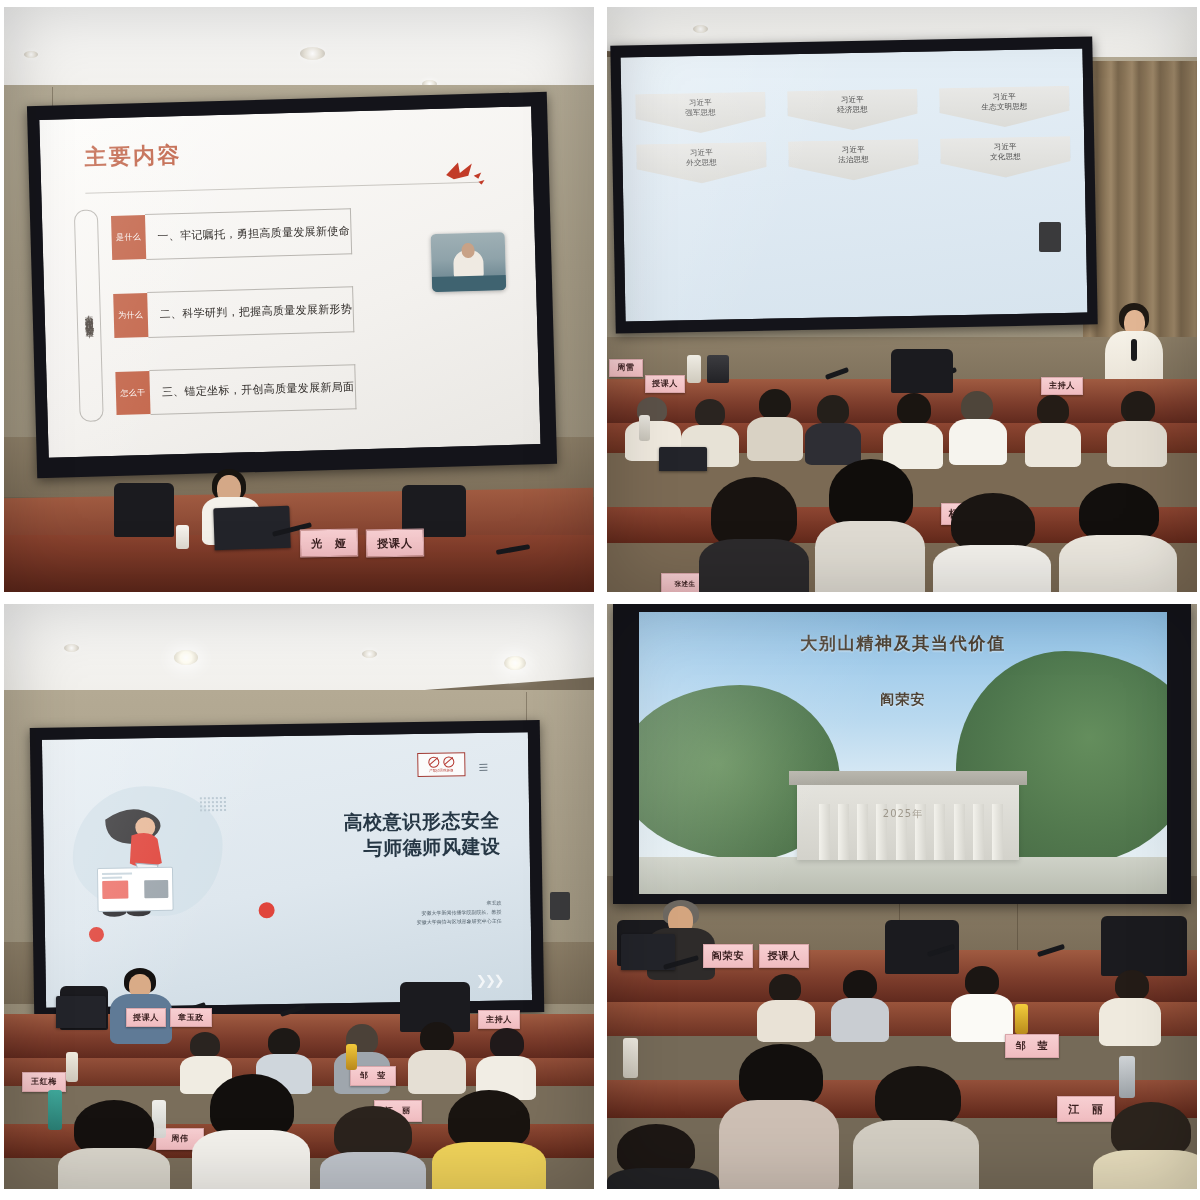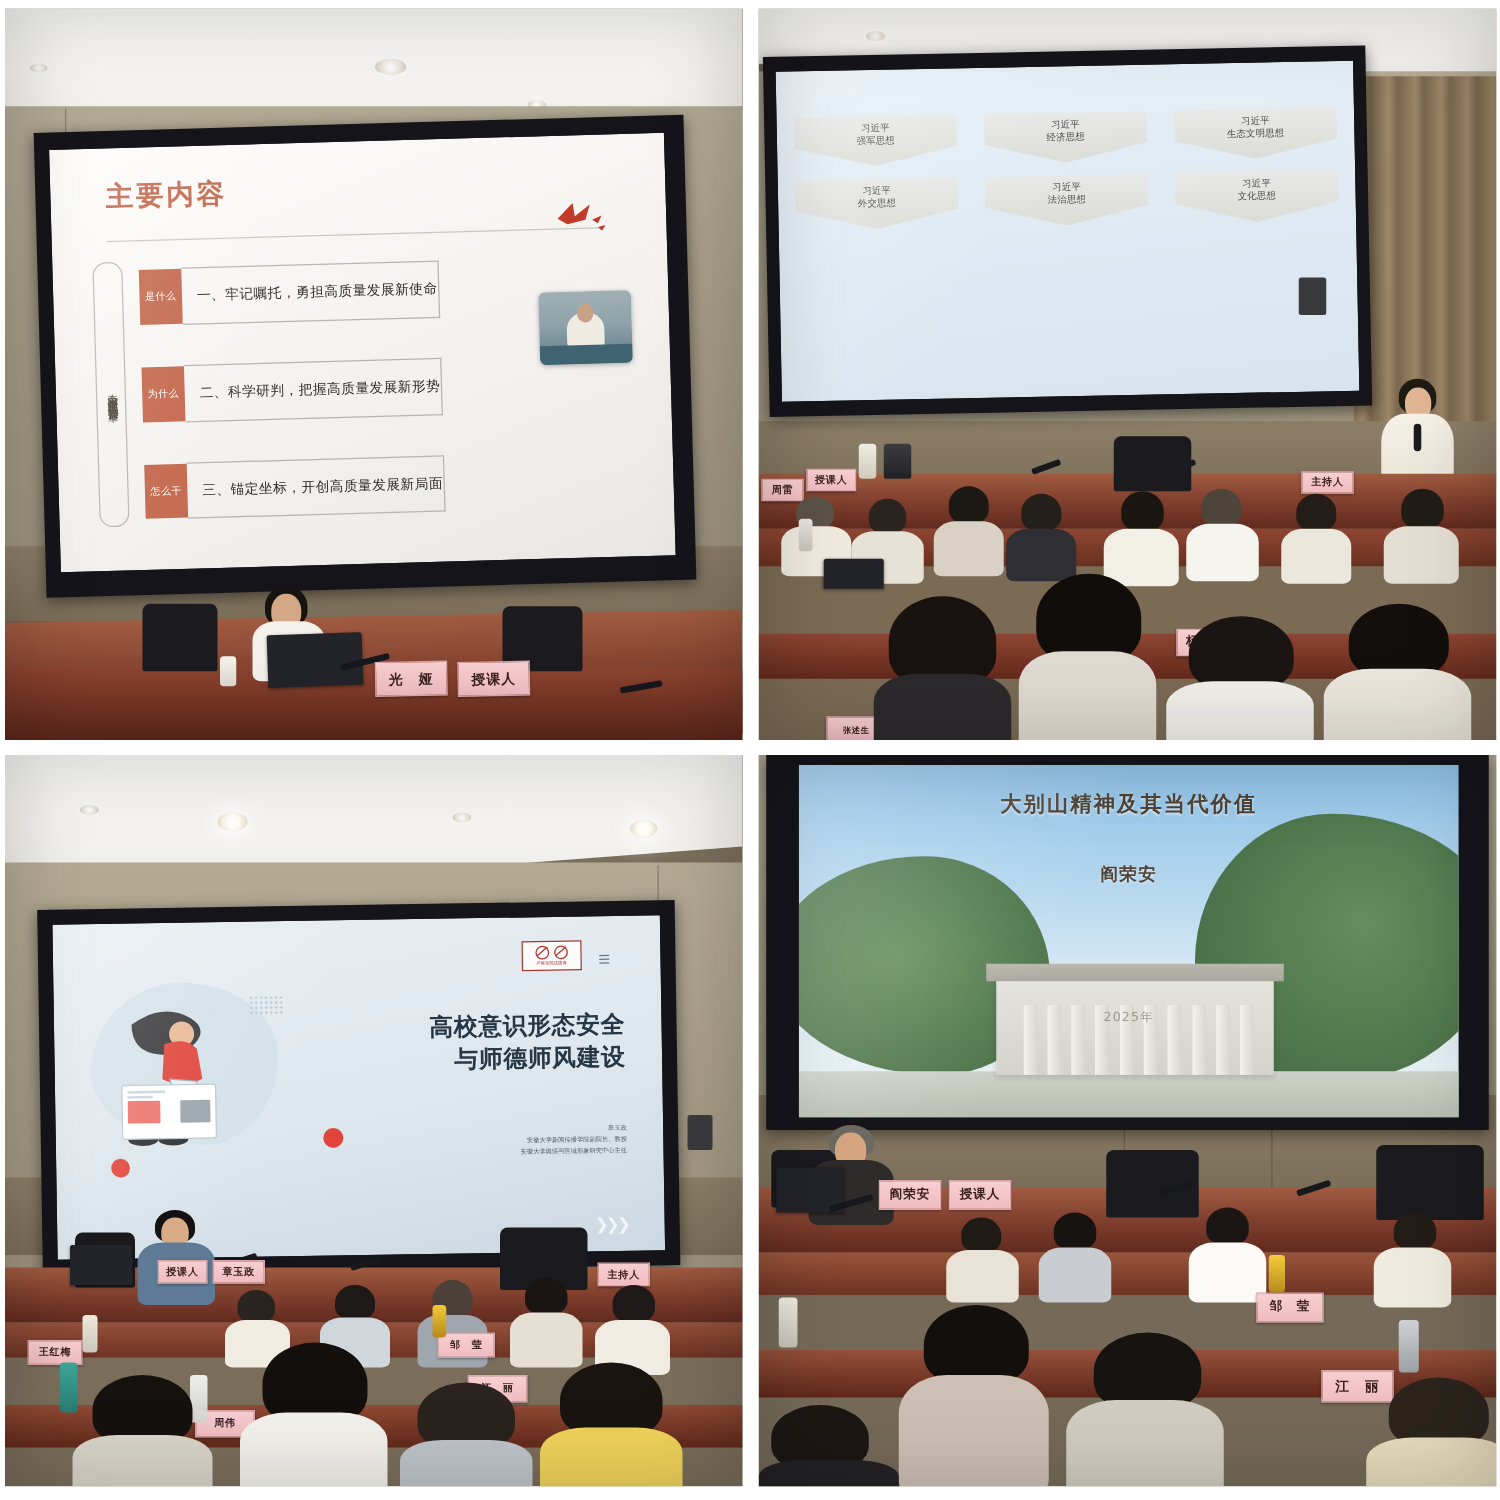--- a/index.html
+++ b/index.html
@@ -220,21 +220,21 @@
 
     <div class="person" style="left:492px;top:296px;width:70px;height:120px;">
       <div class="hair" style="left:20px;top:0;width:30px;height:28px;background:#201a14;"></div>
       <div class="head" style="left:25px;top:7px;width:21px;height:25px;background:#e2b694;"></div>
       <div class="torso" style="left:6px;top:28px;width:58px;height:70px;background:linear-gradient(180deg,#f6f2e8,#e6dfd2);"></div>
       <div class="mic" style="left:32px;top:36px;width:6px;height:22px;background:#1a1a1c;border-radius:3px;"></div>
     </div>
 
     <div class="deskwood" style="left:0;top:372px;width:100%;height:44px;"></div>
 
-    <div class="nameplate small" style="left:2px;top:376px;width:32px;height:16px;">周雷</div>
+    <div class="nameplate small" style="left:2px;top:352px;width:32px;height:16px;">周雷</div>
     <div class="nameplate small" style="left:38px;top:368px;width:38px;height:16px;">授课人</div>
     <div class="nameplate small" style="left:434px;top:370px;width:40px;height:16px;">主持人</div>
 
     <div class="bottle" style="left:80px;top:348px;width:14px;height:28px;background:linear-gradient(180deg,#efece4,#cfcabd);"></div>
     <div class="bottle" style="left:100px;top:348px;width:22px;height:28px;background:linear-gradient(180deg,#3c3c40,#222226);border-radius:3px 3px 2px 2px;"></div>
     <div class="mic" style="left:218px;top:364px;width:24px;height:5px;transform:rotate(-20deg);"></div>
     <div class="mic" style="left:326px;top:364px;width:24px;height:5px;transform:rotate(-20deg);"></div>
     <div class="chair" style="left:284px;top:342px;width:62px;height:44px;"></div>
 
     <div style="position:absolute;left:0;top:416px;width:100%;height:30px;background:linear-gradient(180deg,#8e4632,#69301f);"></div>

